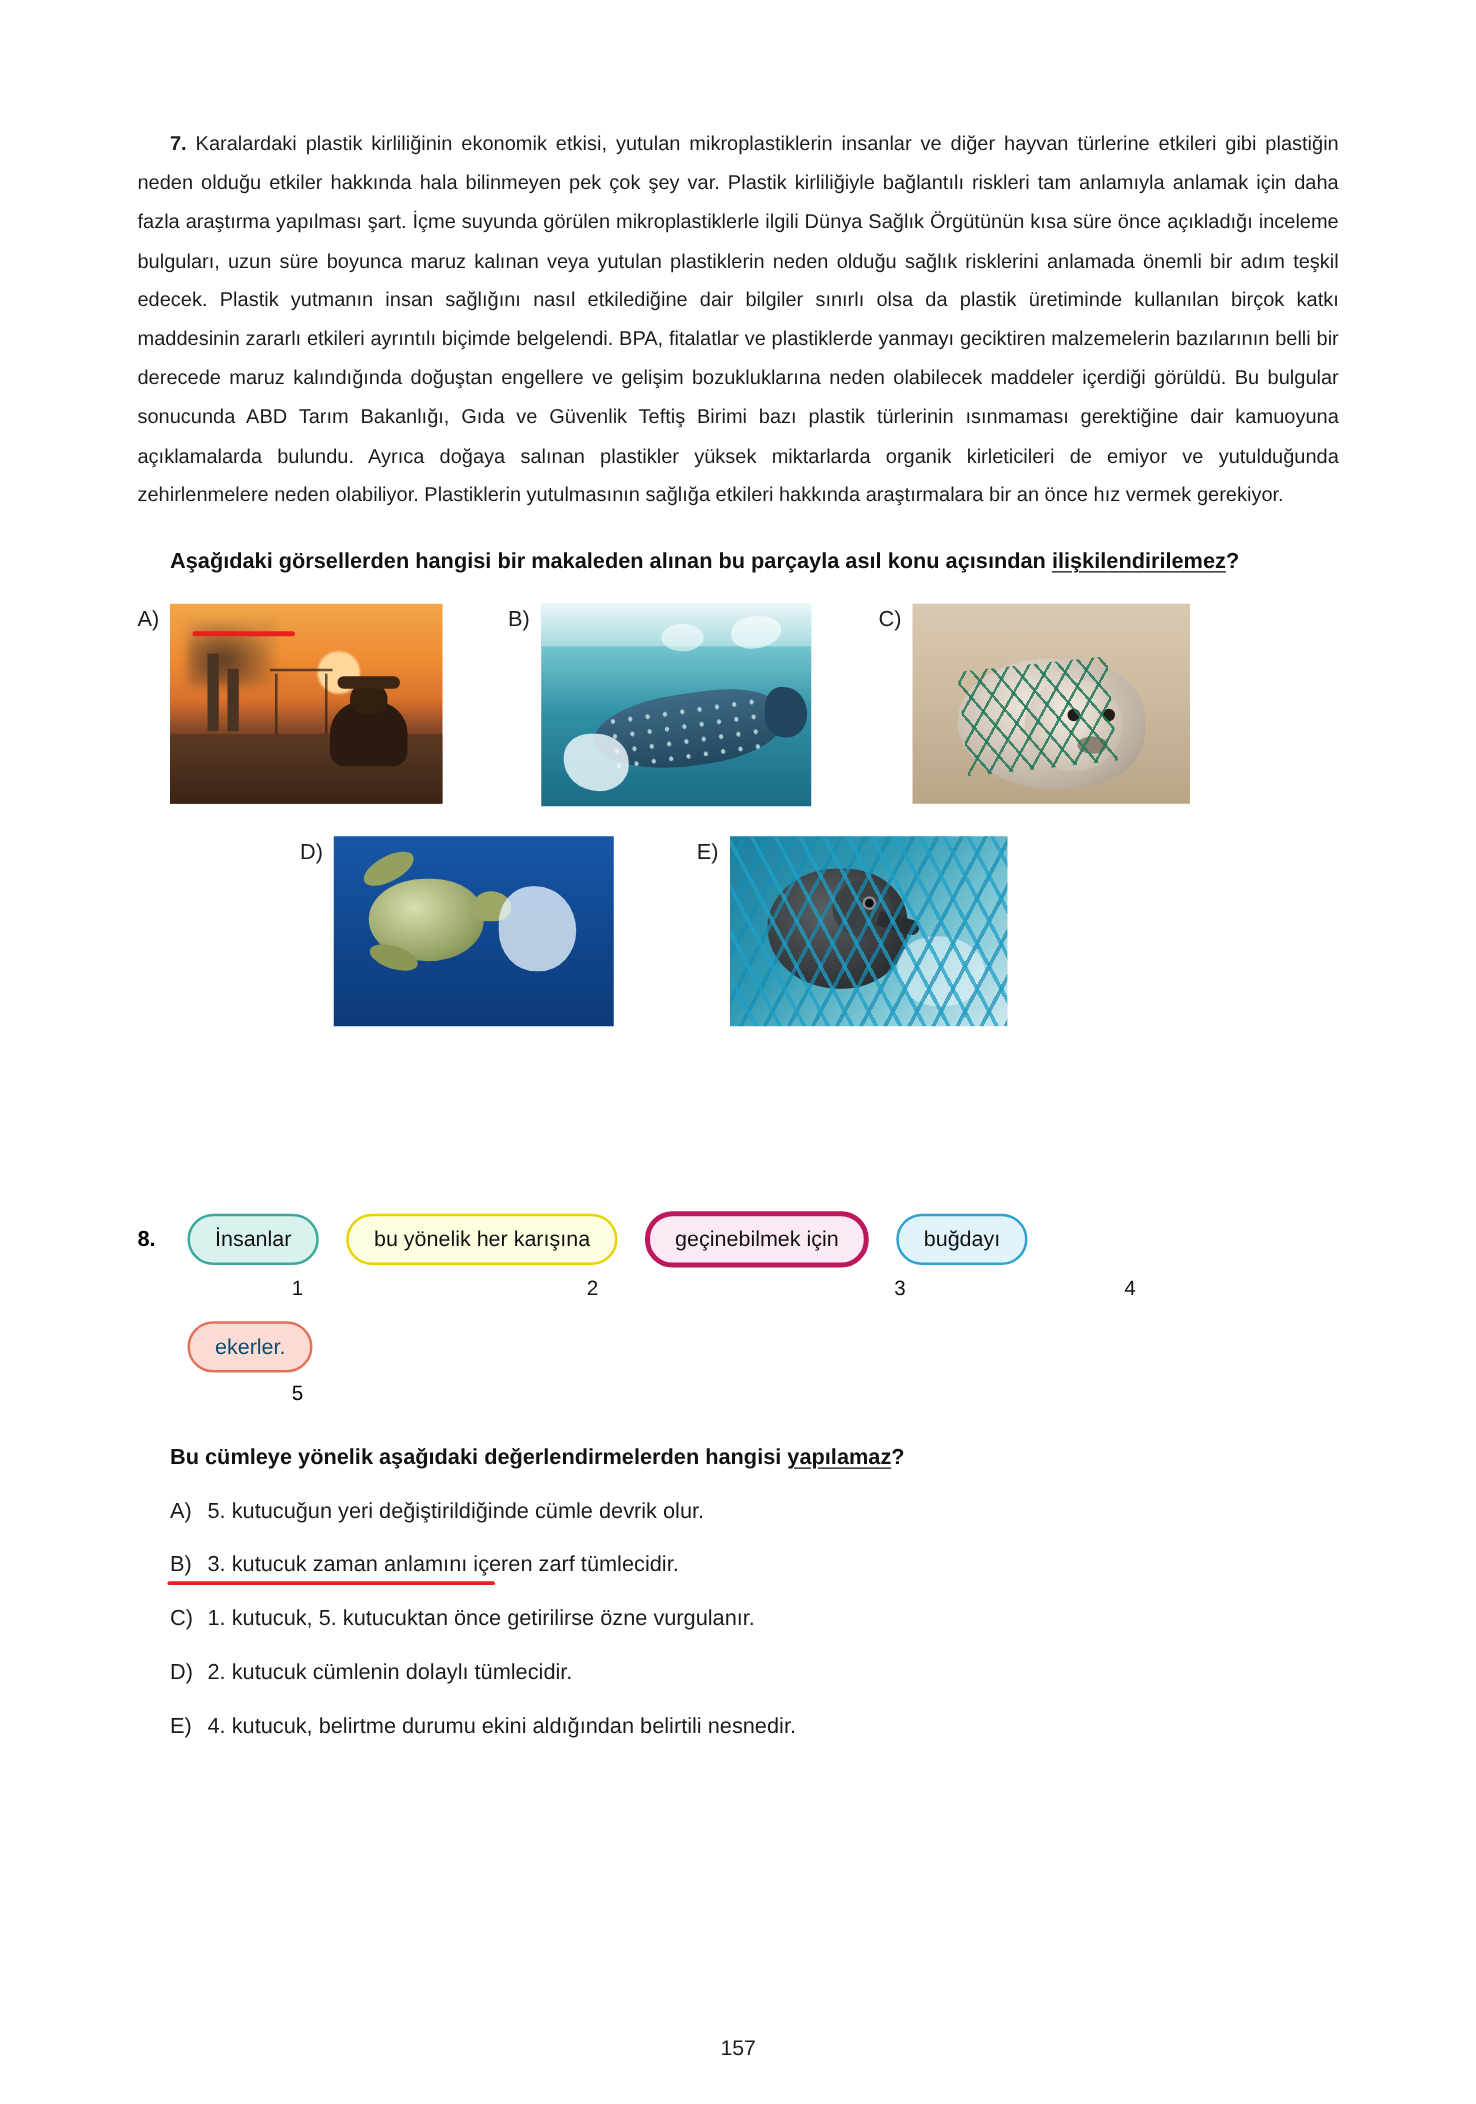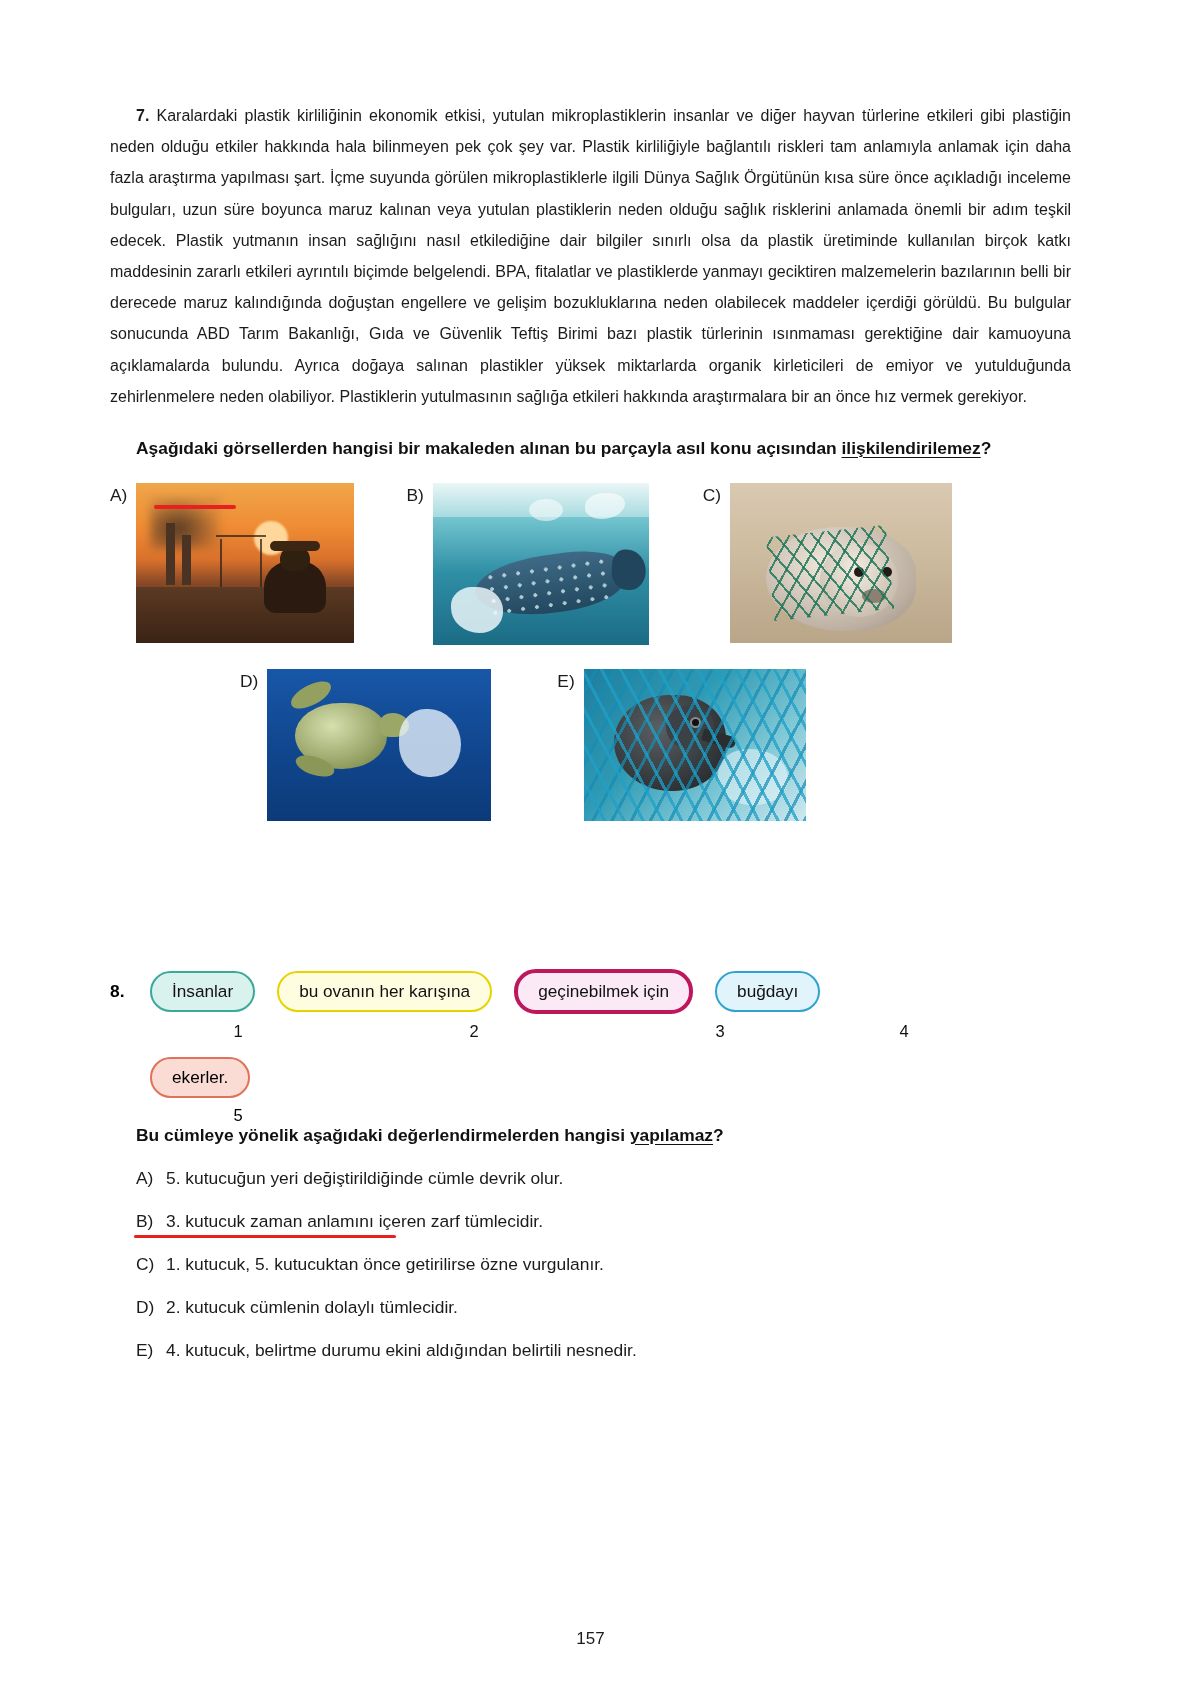--- a/index.html
+++ b/index.html
@@ -284,37 +284,38 @@
     padding: 9px 20px;
     font-size: 17.2px;
     text-align: center;
     white-space: nowrap;
     line-height: 1.1;
   }
   .pill-1 { background:#d9f2ee; border:2px solid #3aa99a; color:#111; }
   .pill-2 { background:#fffde0; border:2px solid #e5d400; color:#111; margin-left: 22px; }
   .pill-3 { background:#fbe9f6; border:4px solid #be185d; color:#111; margin-left: 22px; }
   .pill-4 { background:#e2f4fb; border:2px solid #2fa3cf; color:#111; margin-left: 22px; }
-  .pill-5 { background:#fbdcd4; border:2px solid #e0715a; color:#000000; }
+  .pill-5 { background:#fbdcd4; border:2px solid #e0715a; color:#0c4a6e; }
 
   .q8-numbers {
     display: flex;
     font-size: 16.5px;
     margin-top: 8px;
     color: #111;
   }
   .n1 { width:176px; text-align:center; margin-left:40px; }
   .n2 { width:252px; text-align:center; margin-left:22px; }
   .n3 { width:196px; text-align:center; margin-left:22px; }
   .n4 { width:128px; text-align:center; margin-left:22px; }
 
   .q8-line2 { display:flex; margin-top: 16px; padding-left: 40px; }
   .q8-num5 { font-size:16.5px; margin-top:8px; padding-left: 40px; width:176px; text-align:center; }
 
   .q8-question {
+    margin-top: 30px;
     font-size: 17.4px;
     font-weight: bold;
     padding-left: 26px;
     color: #111;
   }
   .q8-question u { text-decoration: underline; text-underline-offset: 3px; }
 
   .choice {
     display: flex;
     font-size: 17.4px;
@@ -428,21 +429,21 @@
       </div>
 
     </div>
   </div>
 
   <div class="q8-wrap">
 
     <div class="q8-line1">
       <span class="q8-num">8.</span>
       <span class="pill pill-1">İnsanlar</span>
-      <span class="pill pill-2">bu ovanın her karışına</span>
+      <span class="pill pill-2">bu yönelik her karışına</span>
       <span class="pill pill-3">geçinebilmek için</span>
       <span class="pill pill-4">buğdayı</span>
     </div>
 
     <div class="q8-numbers">
       <span class="n1">1</span>
       <span class="n2">2</span>
       <span class="n3">3</span>
       <span class="n4">4</span>
     </div>

